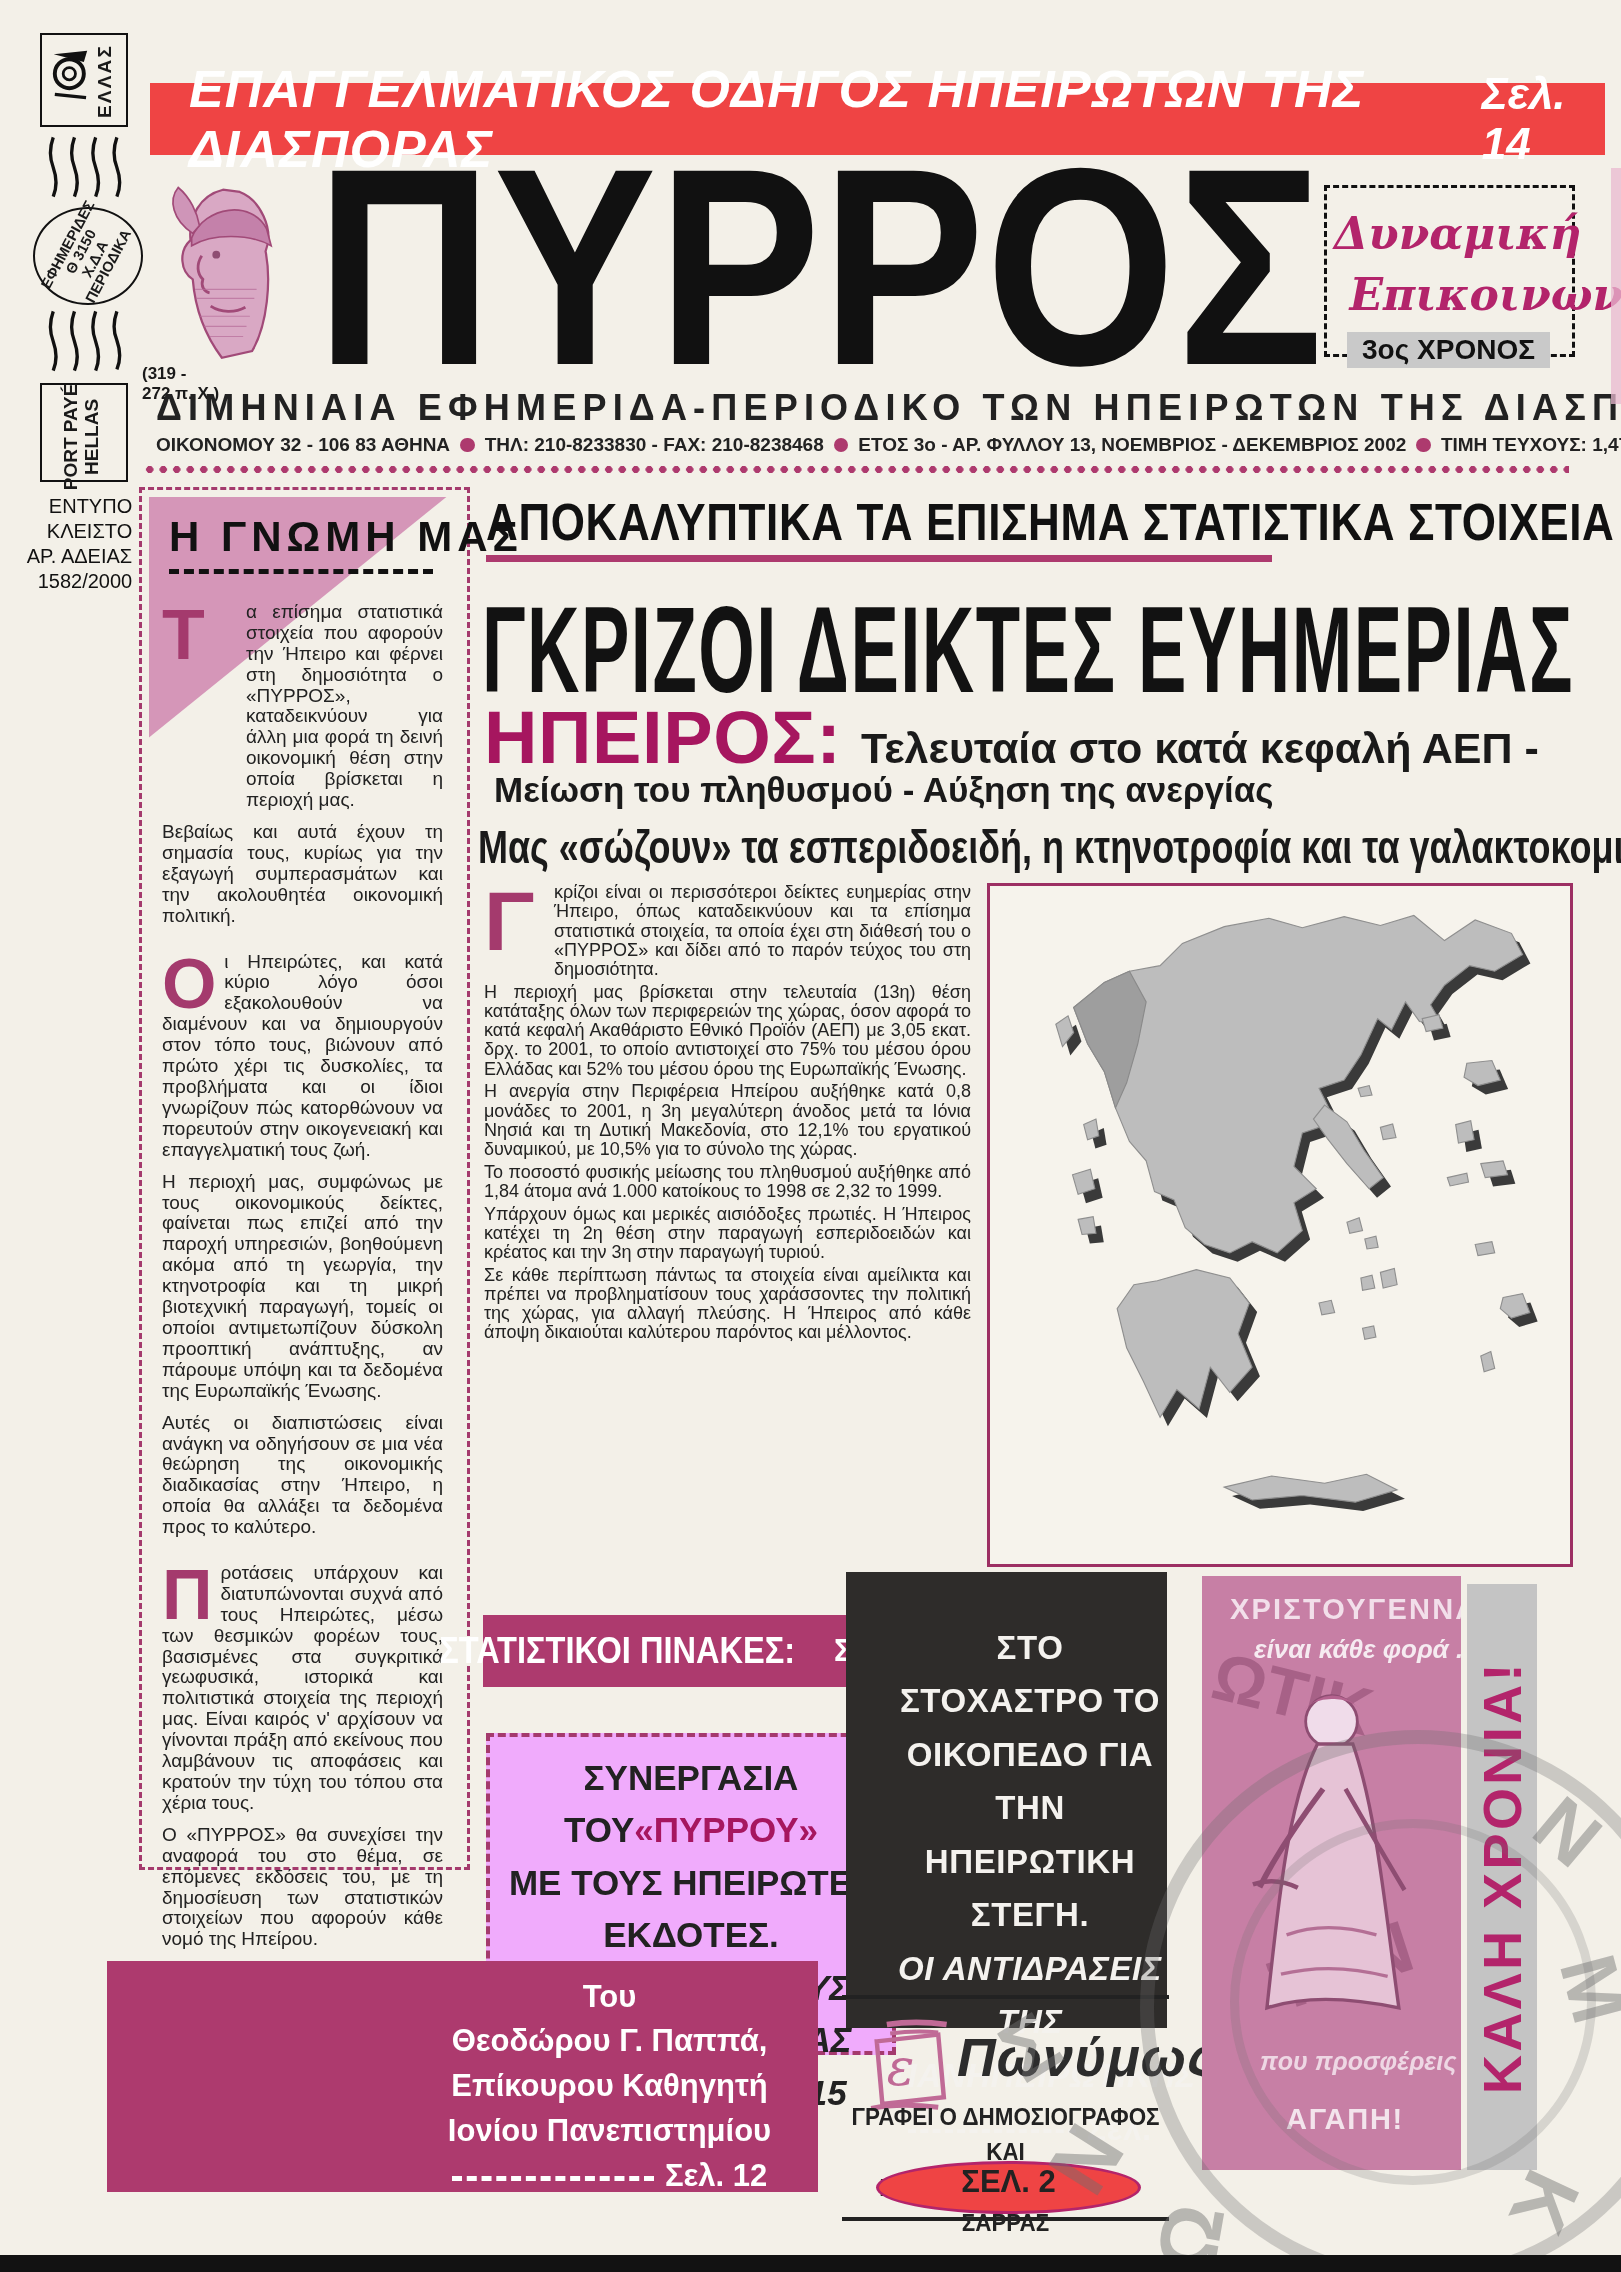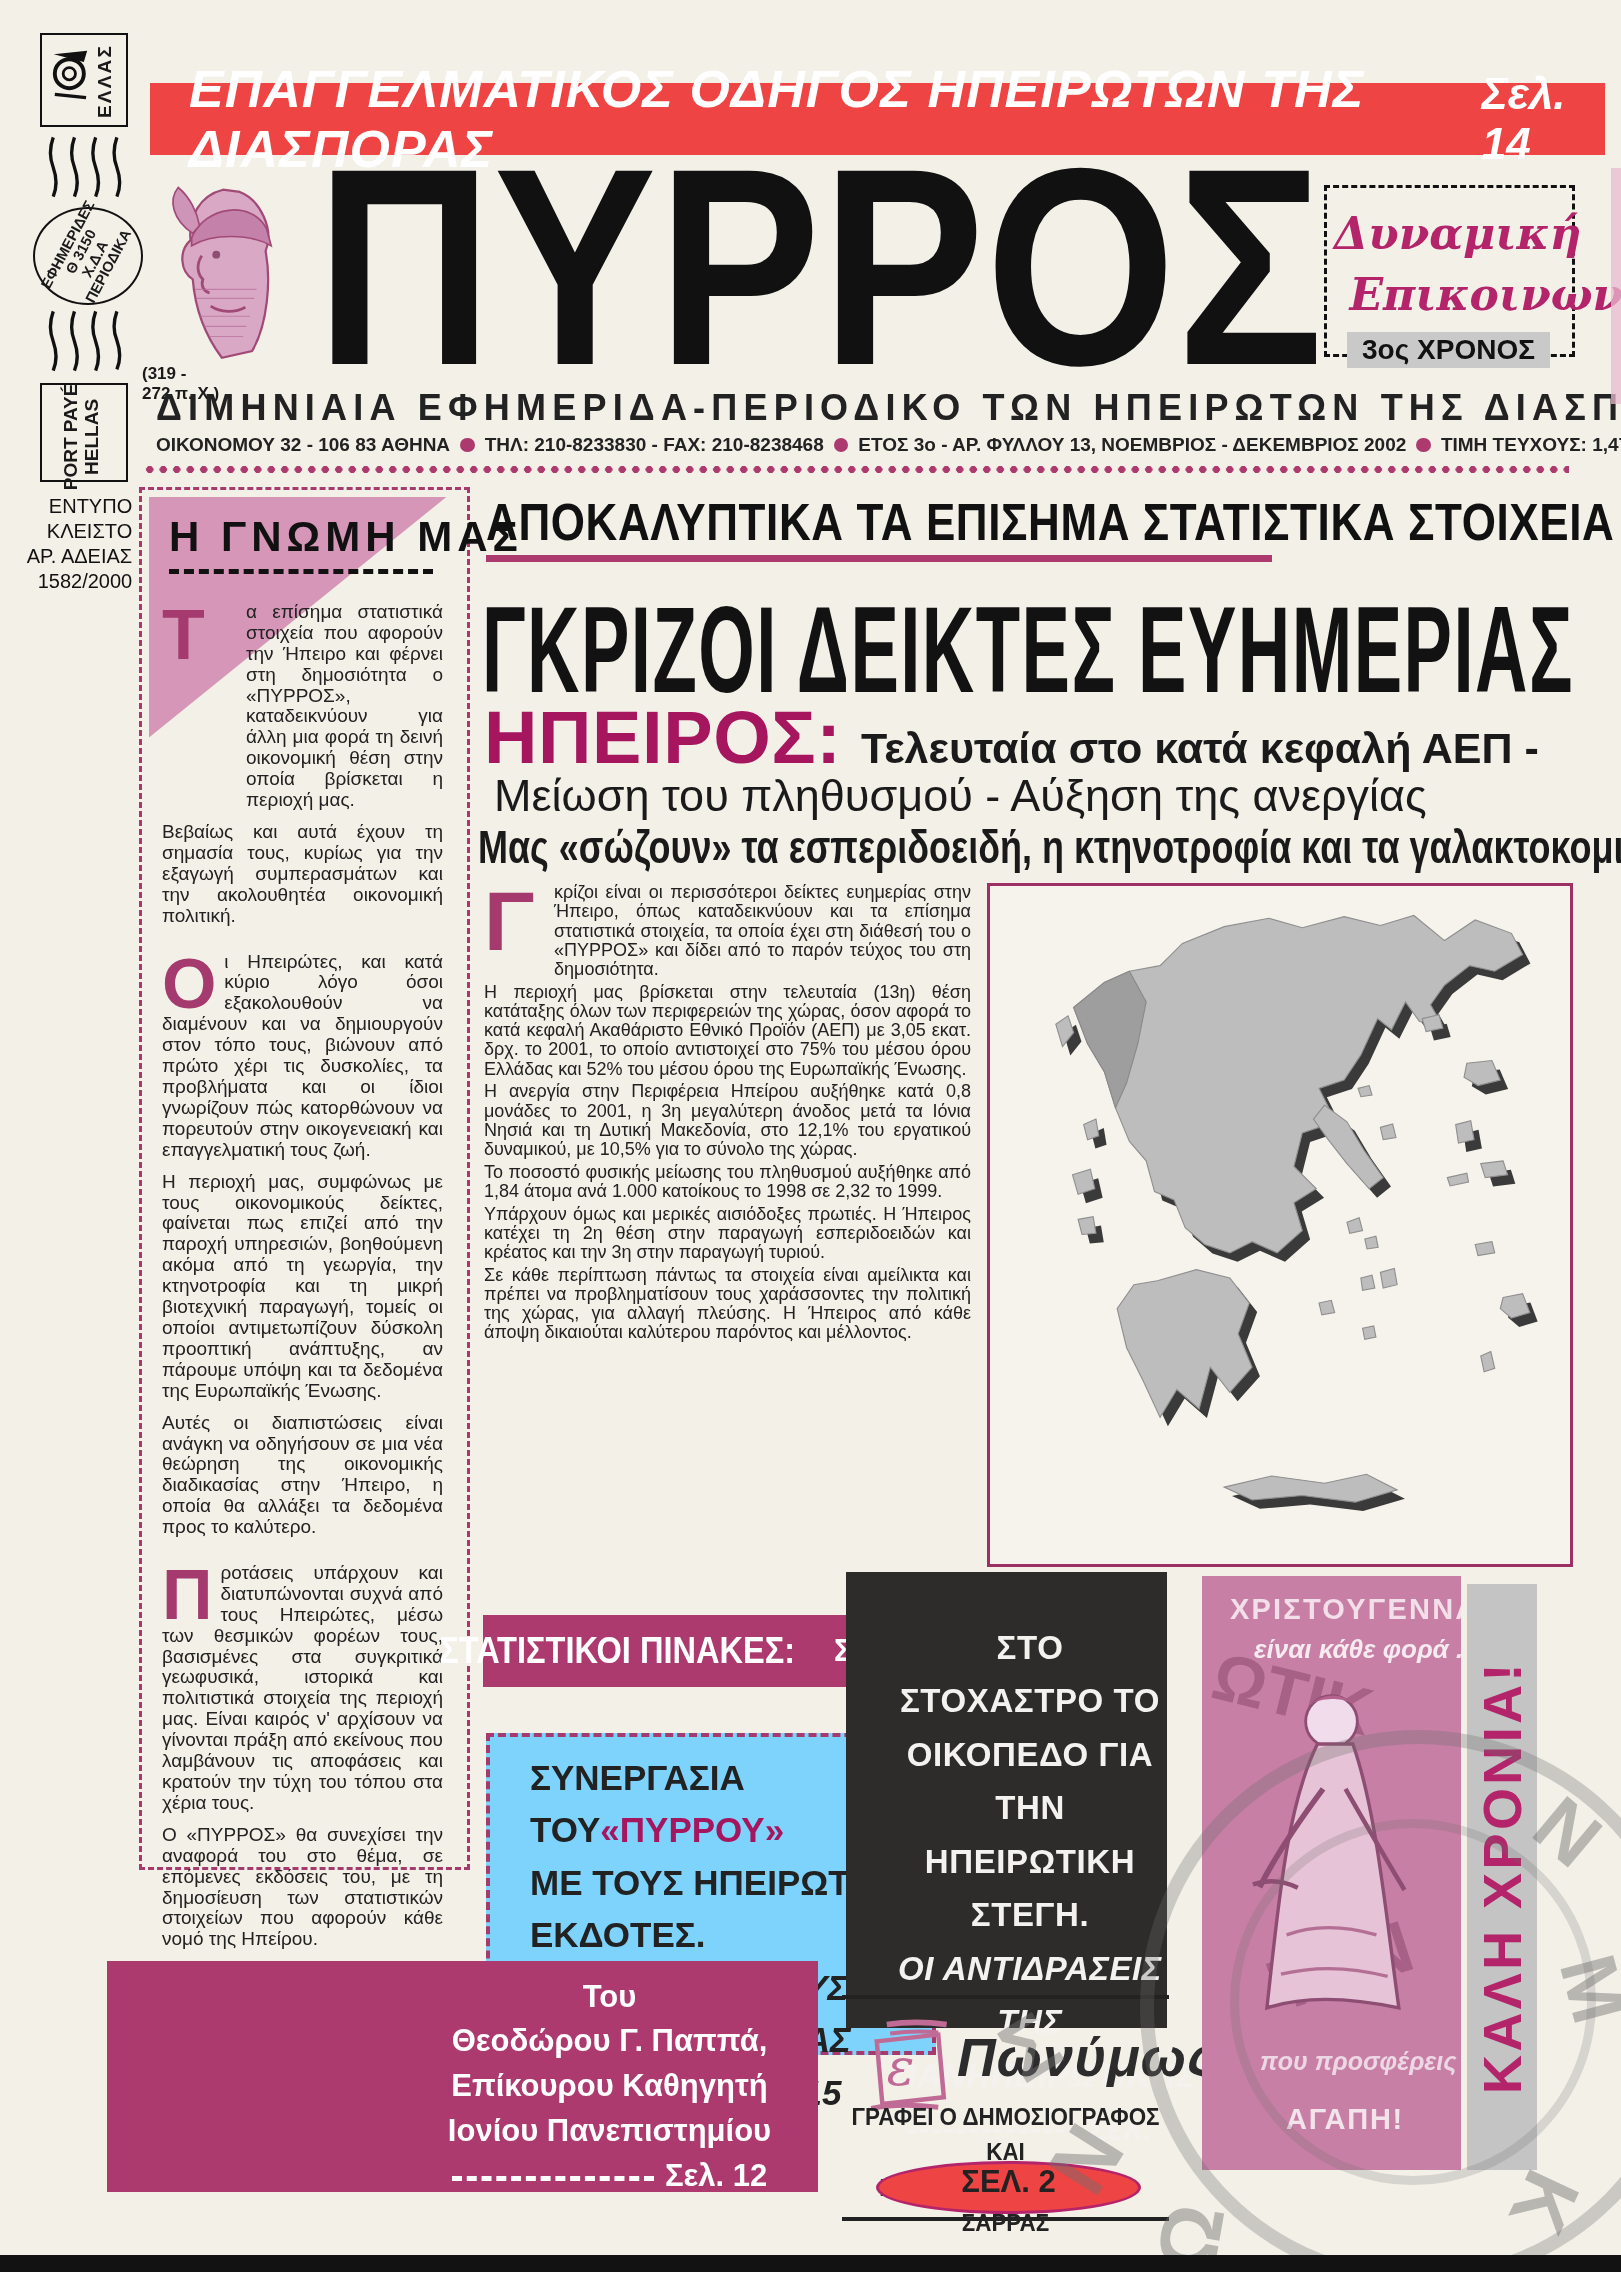--- a/index.html
+++ b/index.html
@@ -47,34 +47,34 @@
     padding-right:7.9px;padding-top:4.5px;}
 
   
   .kicker{font-size:44px;font-weight:900;letter-spacing:0.6px;transform:scaleY(1.18);
     transform-origin:left top;color:#111;}
   .kicker-rule{background:#ad3a6e;height:7.3px;}
   .headline{font-size:110px;font-weight:900;transform:scaleX(.66) scaleY(1.12);
     transform-origin:left top;letter-spacing:2.2px;color:#121212;}
   .sub1a{font-size:74px;font-weight:900;color:#a6165f;letter-spacing:0.6px;}
   .sub1b{font-size:43px;font-weight:bold;color:#1a1a1a;}
-  .sub2{font-size:45px;font-weight:normal;color:#1a1a1a;}
+  .sub2{font-size:35px;font-weight:bold;color:#1a1a1a;}
   .sub3{font-size:36px;font-weight:800;transform:scaleY(1.28);transform-origin:left top;color:#1a1a1a;}
   .article p{font-size:18px;line-height:1.07;text-align:justify;margin:0 0 3.4px 0;color:#222;}
   .art-cap{float:left;font-size:84px;line-height:.78;font-weight:bold;color:#a43a6d;
     padding-right:9px;padding-top:5.6px;}
 
   
   .map-box{border:3.4px solid #9c2f63;background:#f6f3ec;}
 
   
   .statbox{background:#ad3a6e;display:flex;align-items:center;justify-content:center;gap:14.6px;}
   .statbox .a{color:#fff;font-weight:900;font-size:37px;transform:scaleX(.88);transform-origin:center;white-space:nowrap;}
   .statbox .b{color:#fff;font-weight:800;font-size:31px;white-space:nowrap;}
-  .synergy{background:#7dd3fc;border:4.5px dashed #a43a6d;text-align:left;padding-left:40px;}
+  .synergy{background:#f0abfc;border:4.5px dashed #a43a6d;text-align:center;}
   .synergy .ln{font-size:35px;font-weight:800;color:#222;line-height:1.5;}
   .syn-mag{color:#a6165f;}
   .syn-it{font-style:italic;}
   .dash-mag{display:inline-block;width:185px;height:0;border-bottom:5.6px dashed #a43a6d;vertical-align:middle;margin-right:11.2px;}
   .targetbox{background:#2e2c2a;text-align:center;}
   .targetbox .ln{font-size:33px;font-weight:bold;color:#f4f2ee;line-height:1.62;letter-spacing:0.6px;padding-left:47px;}
   .dash-w{display:inline-block;width:168px;height:0;border-bottom:4.5px dashed #f4f2ee;vertical-align:middle;margin-right:10px;}
   .t-it{font-style:italic;}
 
   

